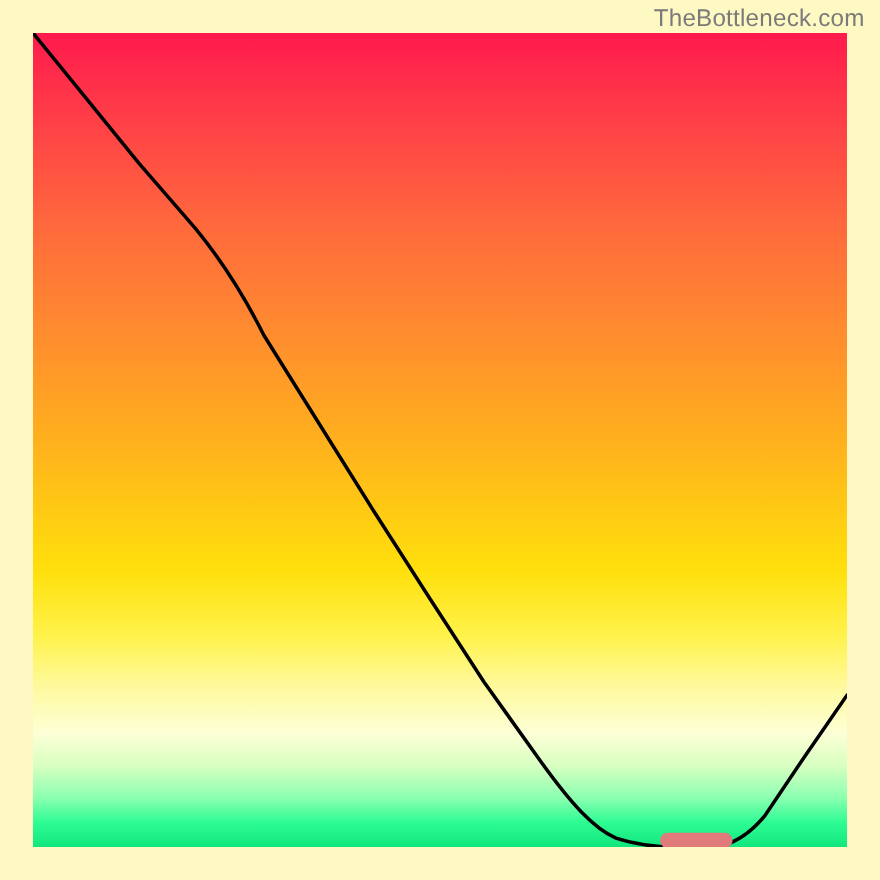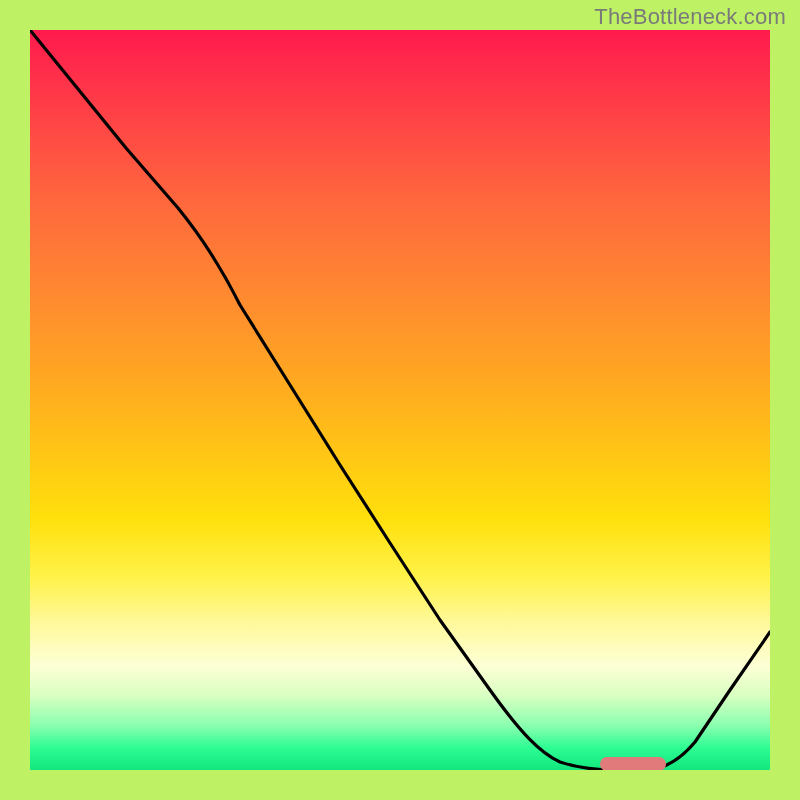--- a/index.html
+++ b/index.html
@@ -7,21 +7,21 @@
     padding: 0;
     width: 800px;
     height: 800px;
     background: #000;
     overflow: hidden;
     font-family: Arial, Helvetica, sans-serif;
   }
   .frame {
     position: absolute;
     inset: 0;
-    background: #bef264;
+    background: #fef9c3;
   }
   .plot {
     position: absolute;
     left: 30px;
     top: 30px;
     width: 740px;
     height: 740px;
     overflow: hidden;
     
     background: linear-gradient(

